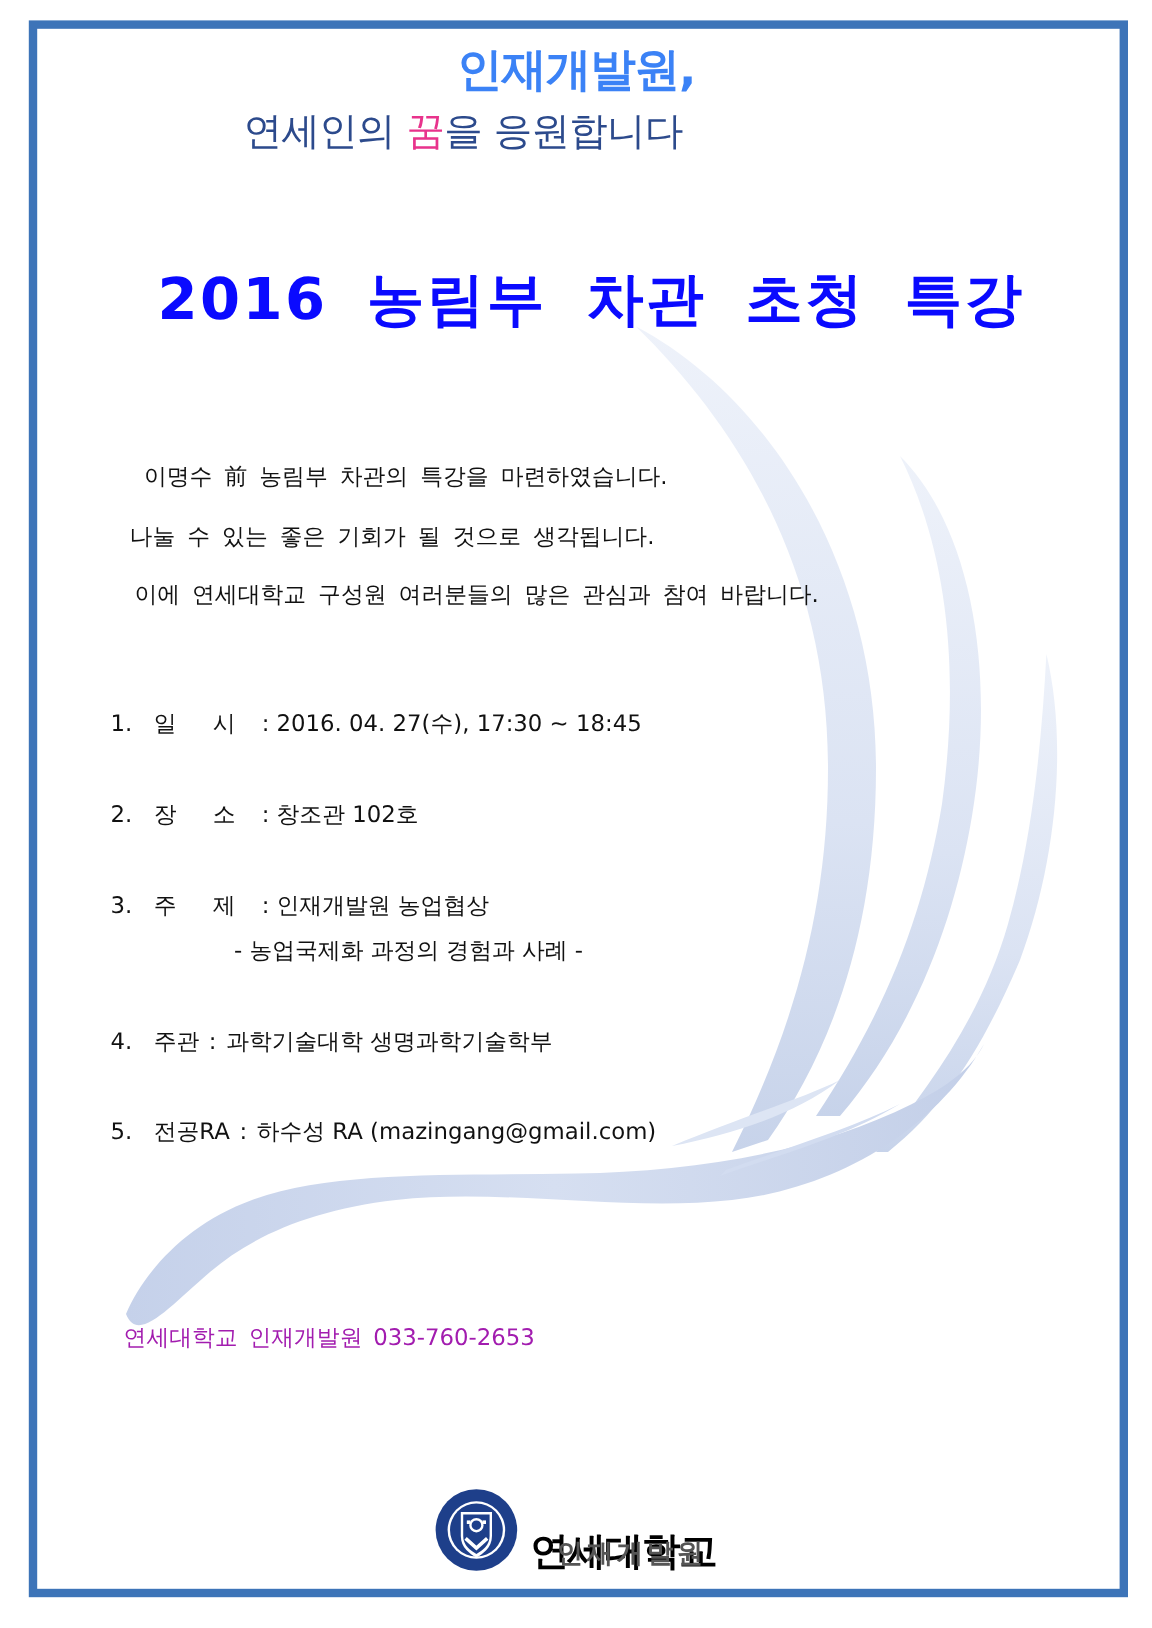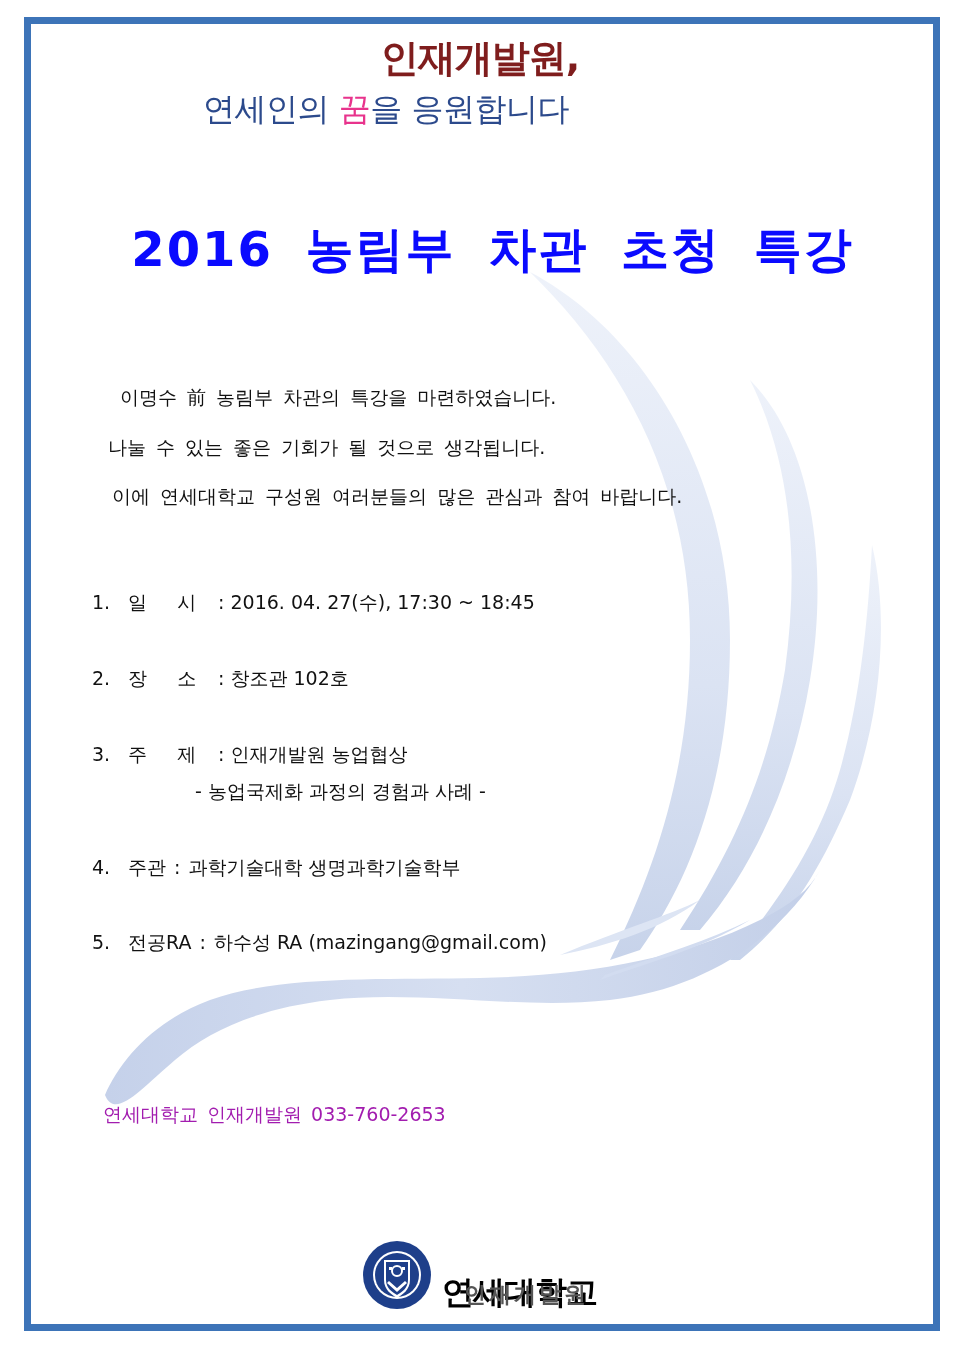--- a/index.html
+++ b/index.html
@@ -32,21 +32,21 @@
       pointer-events: none;
     }
     .header-line1 {
       position: absolute;
       left: 0;
       width: 960px;
       top: 33px;
       text-align: center;
       font-size: 38px;
       font-weight: bold;
-      color: #7f1d1d;
+      color: #3b82f6;
       letter-spacing: -1px;
     }
     .header-line2 {
       position: absolute;
       left: 0;
       width: 772px;
       top: 88px;
       text-align: center;
       font-size: 32px;
       color: #2c4a8c;

